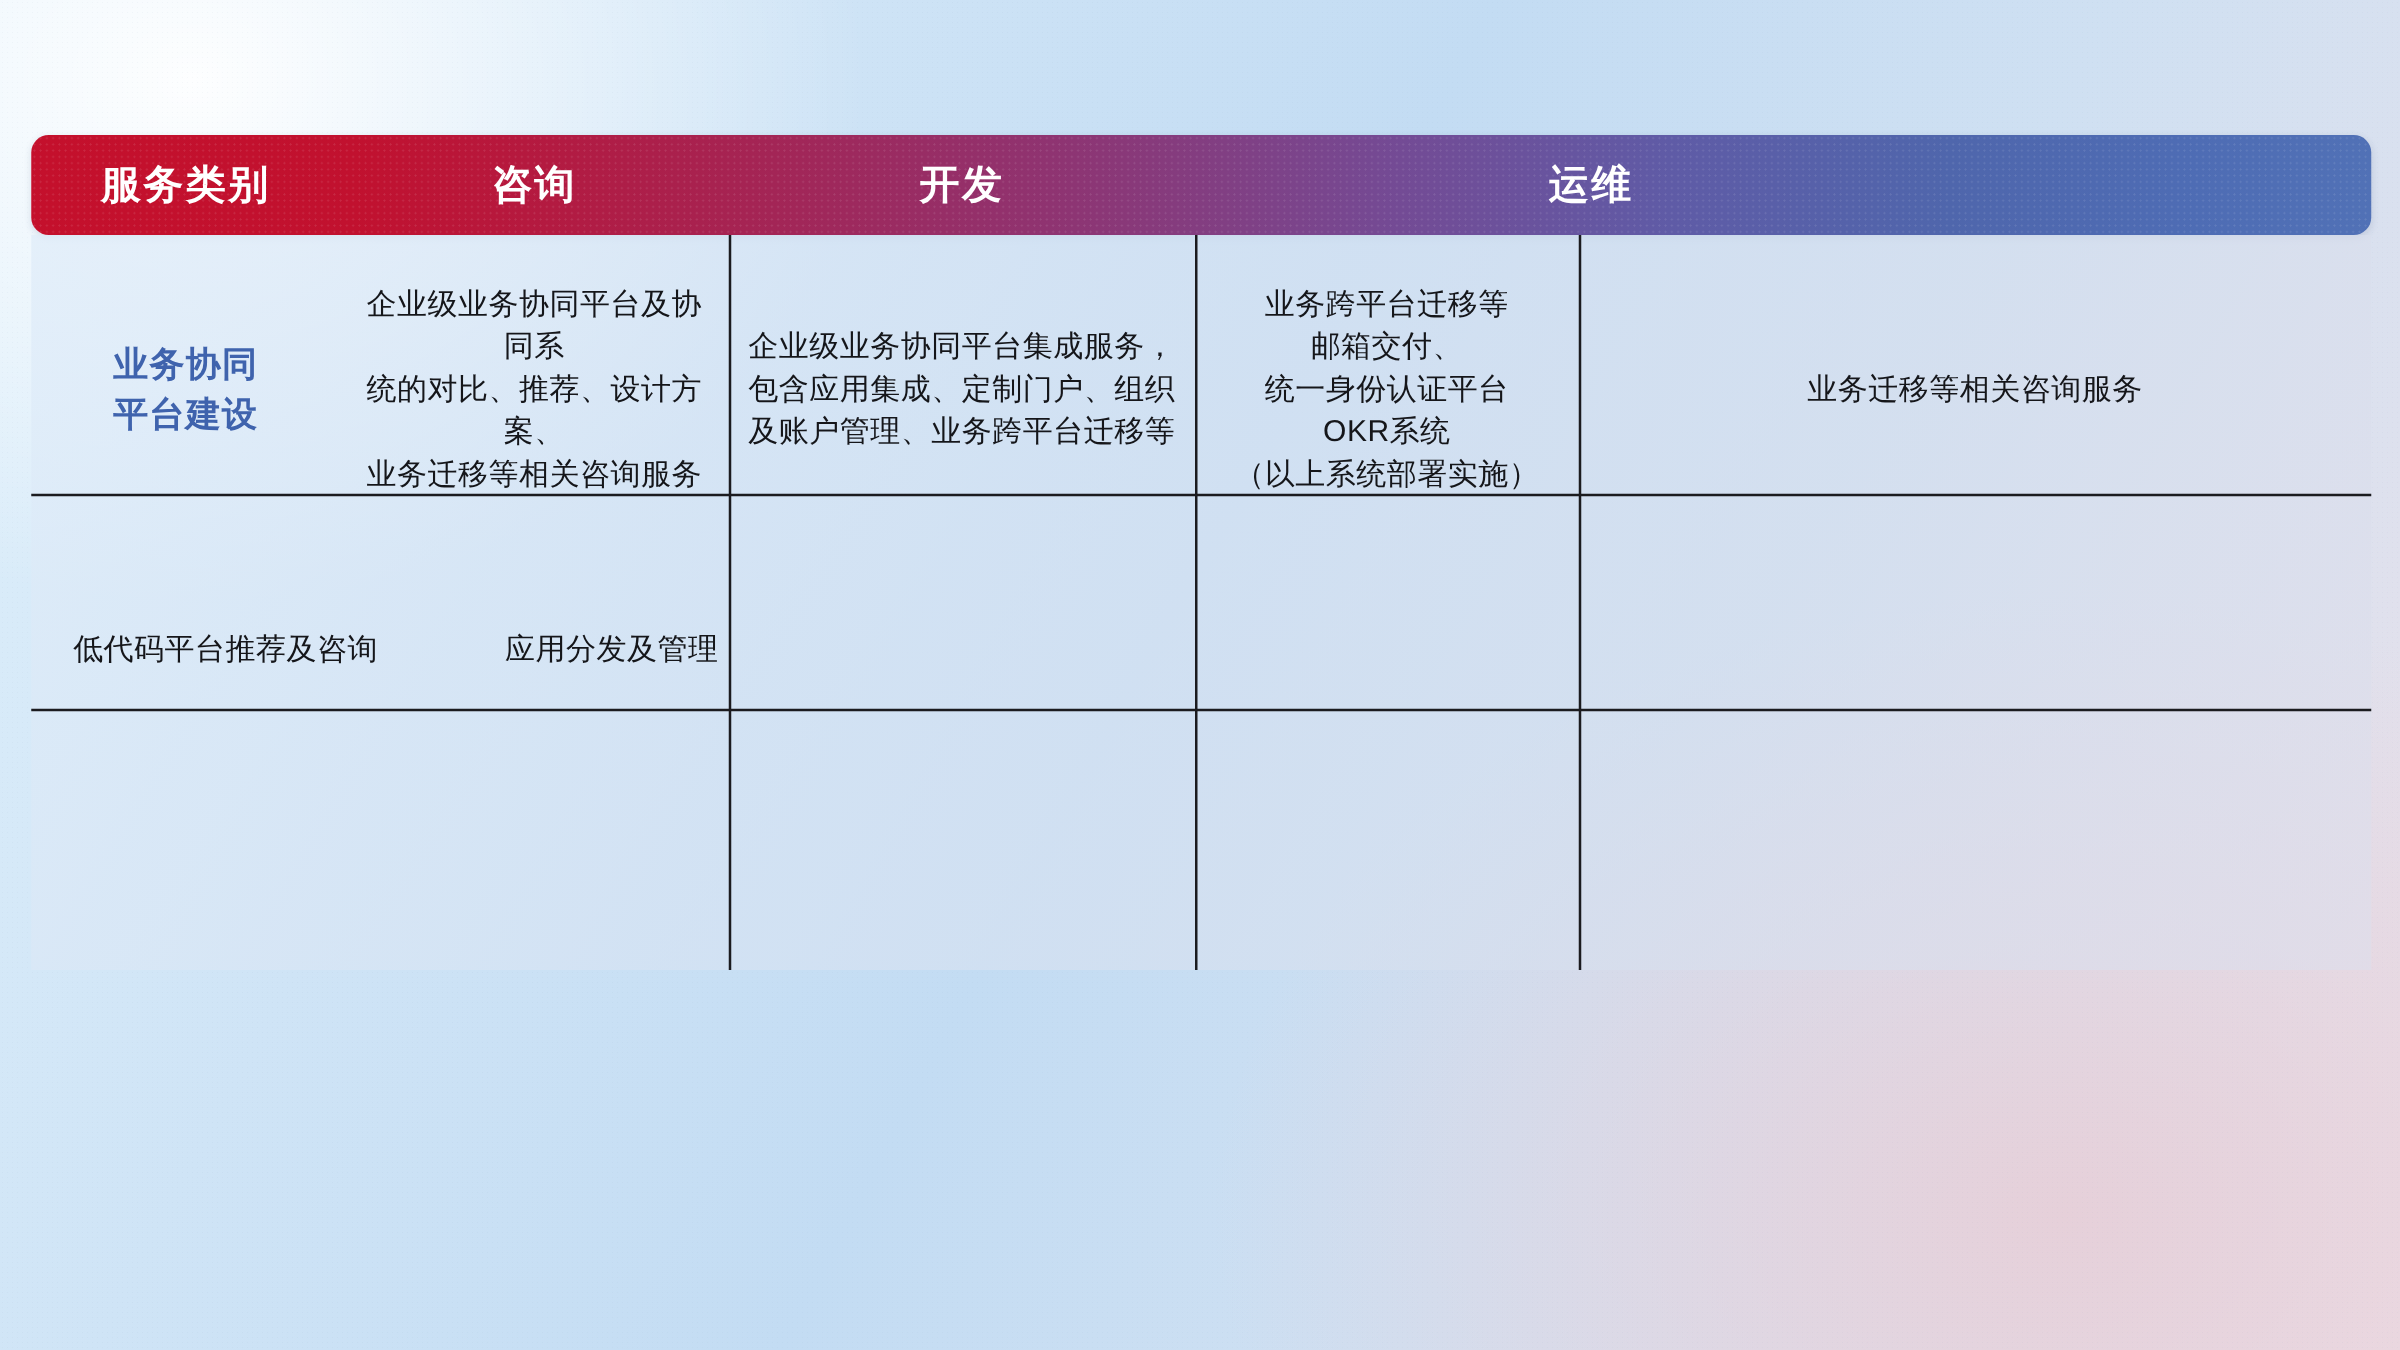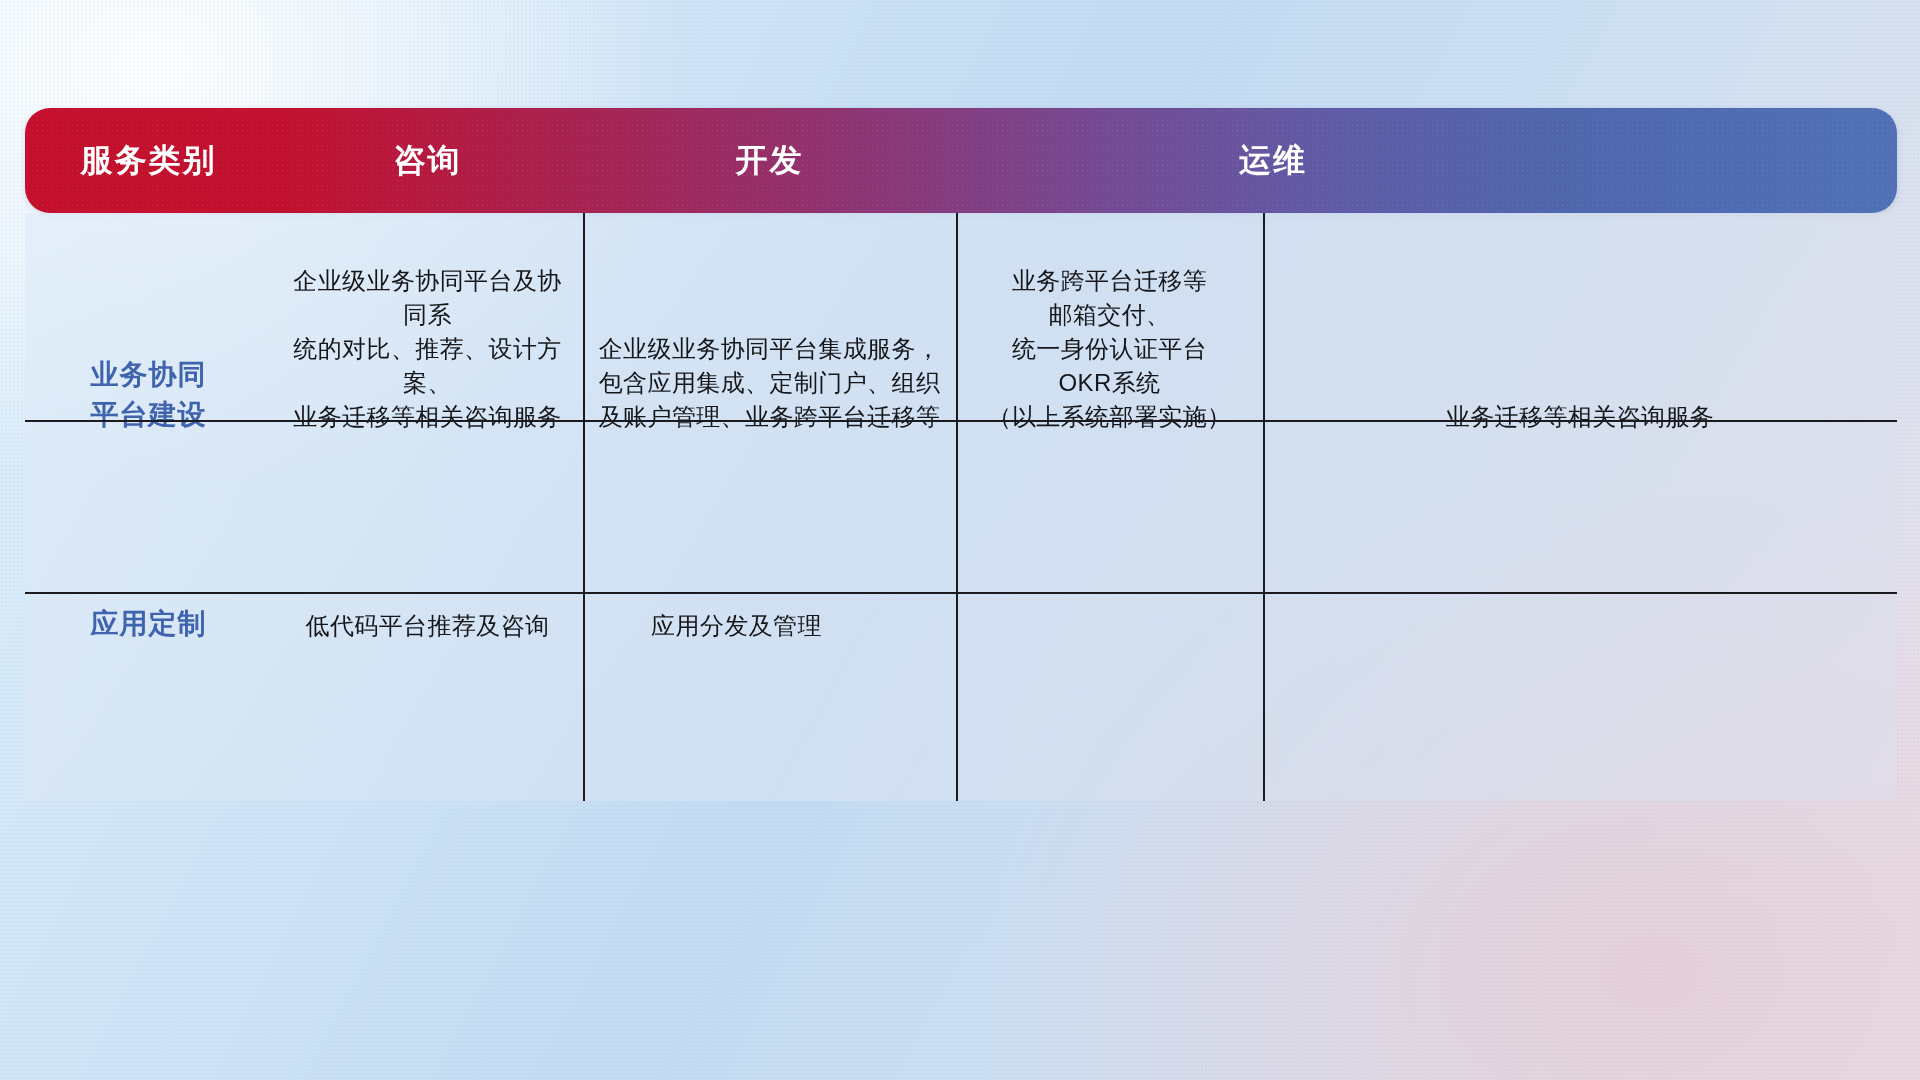--- a/index.html
+++ b/index.html
@@ -35,22 +35,22 @@
     position: absolute;
     left: 25px;
     top: 108px;
     width: 1872px;
     height: 692px;
   }
 
   
   .thead {
     position: relative;
-    height: 105px;
-    border-radius: 25px;
+    height: 80px;
+    border-radius: 14px;
     background: linear-gradient(90deg,
         #c4102c 0%,
         #c1112f 14%,
         #a62352 30%,
         #8e3472 44%,
         #744a94 58%,
         #5f5ba6 70%,
         #4f66ac 82%,
         #4e6cb4 92%,
         #5171b6 100%);
@@ -115,21 +115,21 @@
     top: 0;
     bottom: 0;
     width: 2px;
     background: #1b1b1f;
     z-index: 3;
   }
 
   .cell {
     height: 100%;
     display: flex;
-    align-items: flex-end;
+    align-items: center;
     justify-content: center;
     padding: 6px 14px;
     text-align: center;
     position: relative;
     margin-top: 41px;
   }
 
   .cell-text {
     font-size: 24px;
     line-height: 1.42;
@@ -200,23 +200,20 @@
 OKR系统
 （以上系统部署实施）</span>
       </div>
       <div class="cell c4">
         <span class="cell-text">业务迁移等相关咨询服务</span>
       </div>
     </div>
 
 
     <div class="row row-3">
-      <div class="cell c0">
-        <span class="rowlabel">应用定制</span>
-      </div>
       <div class="cell c1">
         <span class="cell-text">低代码平台推荐及咨询</span>
       </div>
       <div class="cell c3">
         <span class="cell-text">应用分发及管理</span>
       </div>
       <div class="cell c4">
         <span class="cell-text"></span>
       </div>
     </div>

